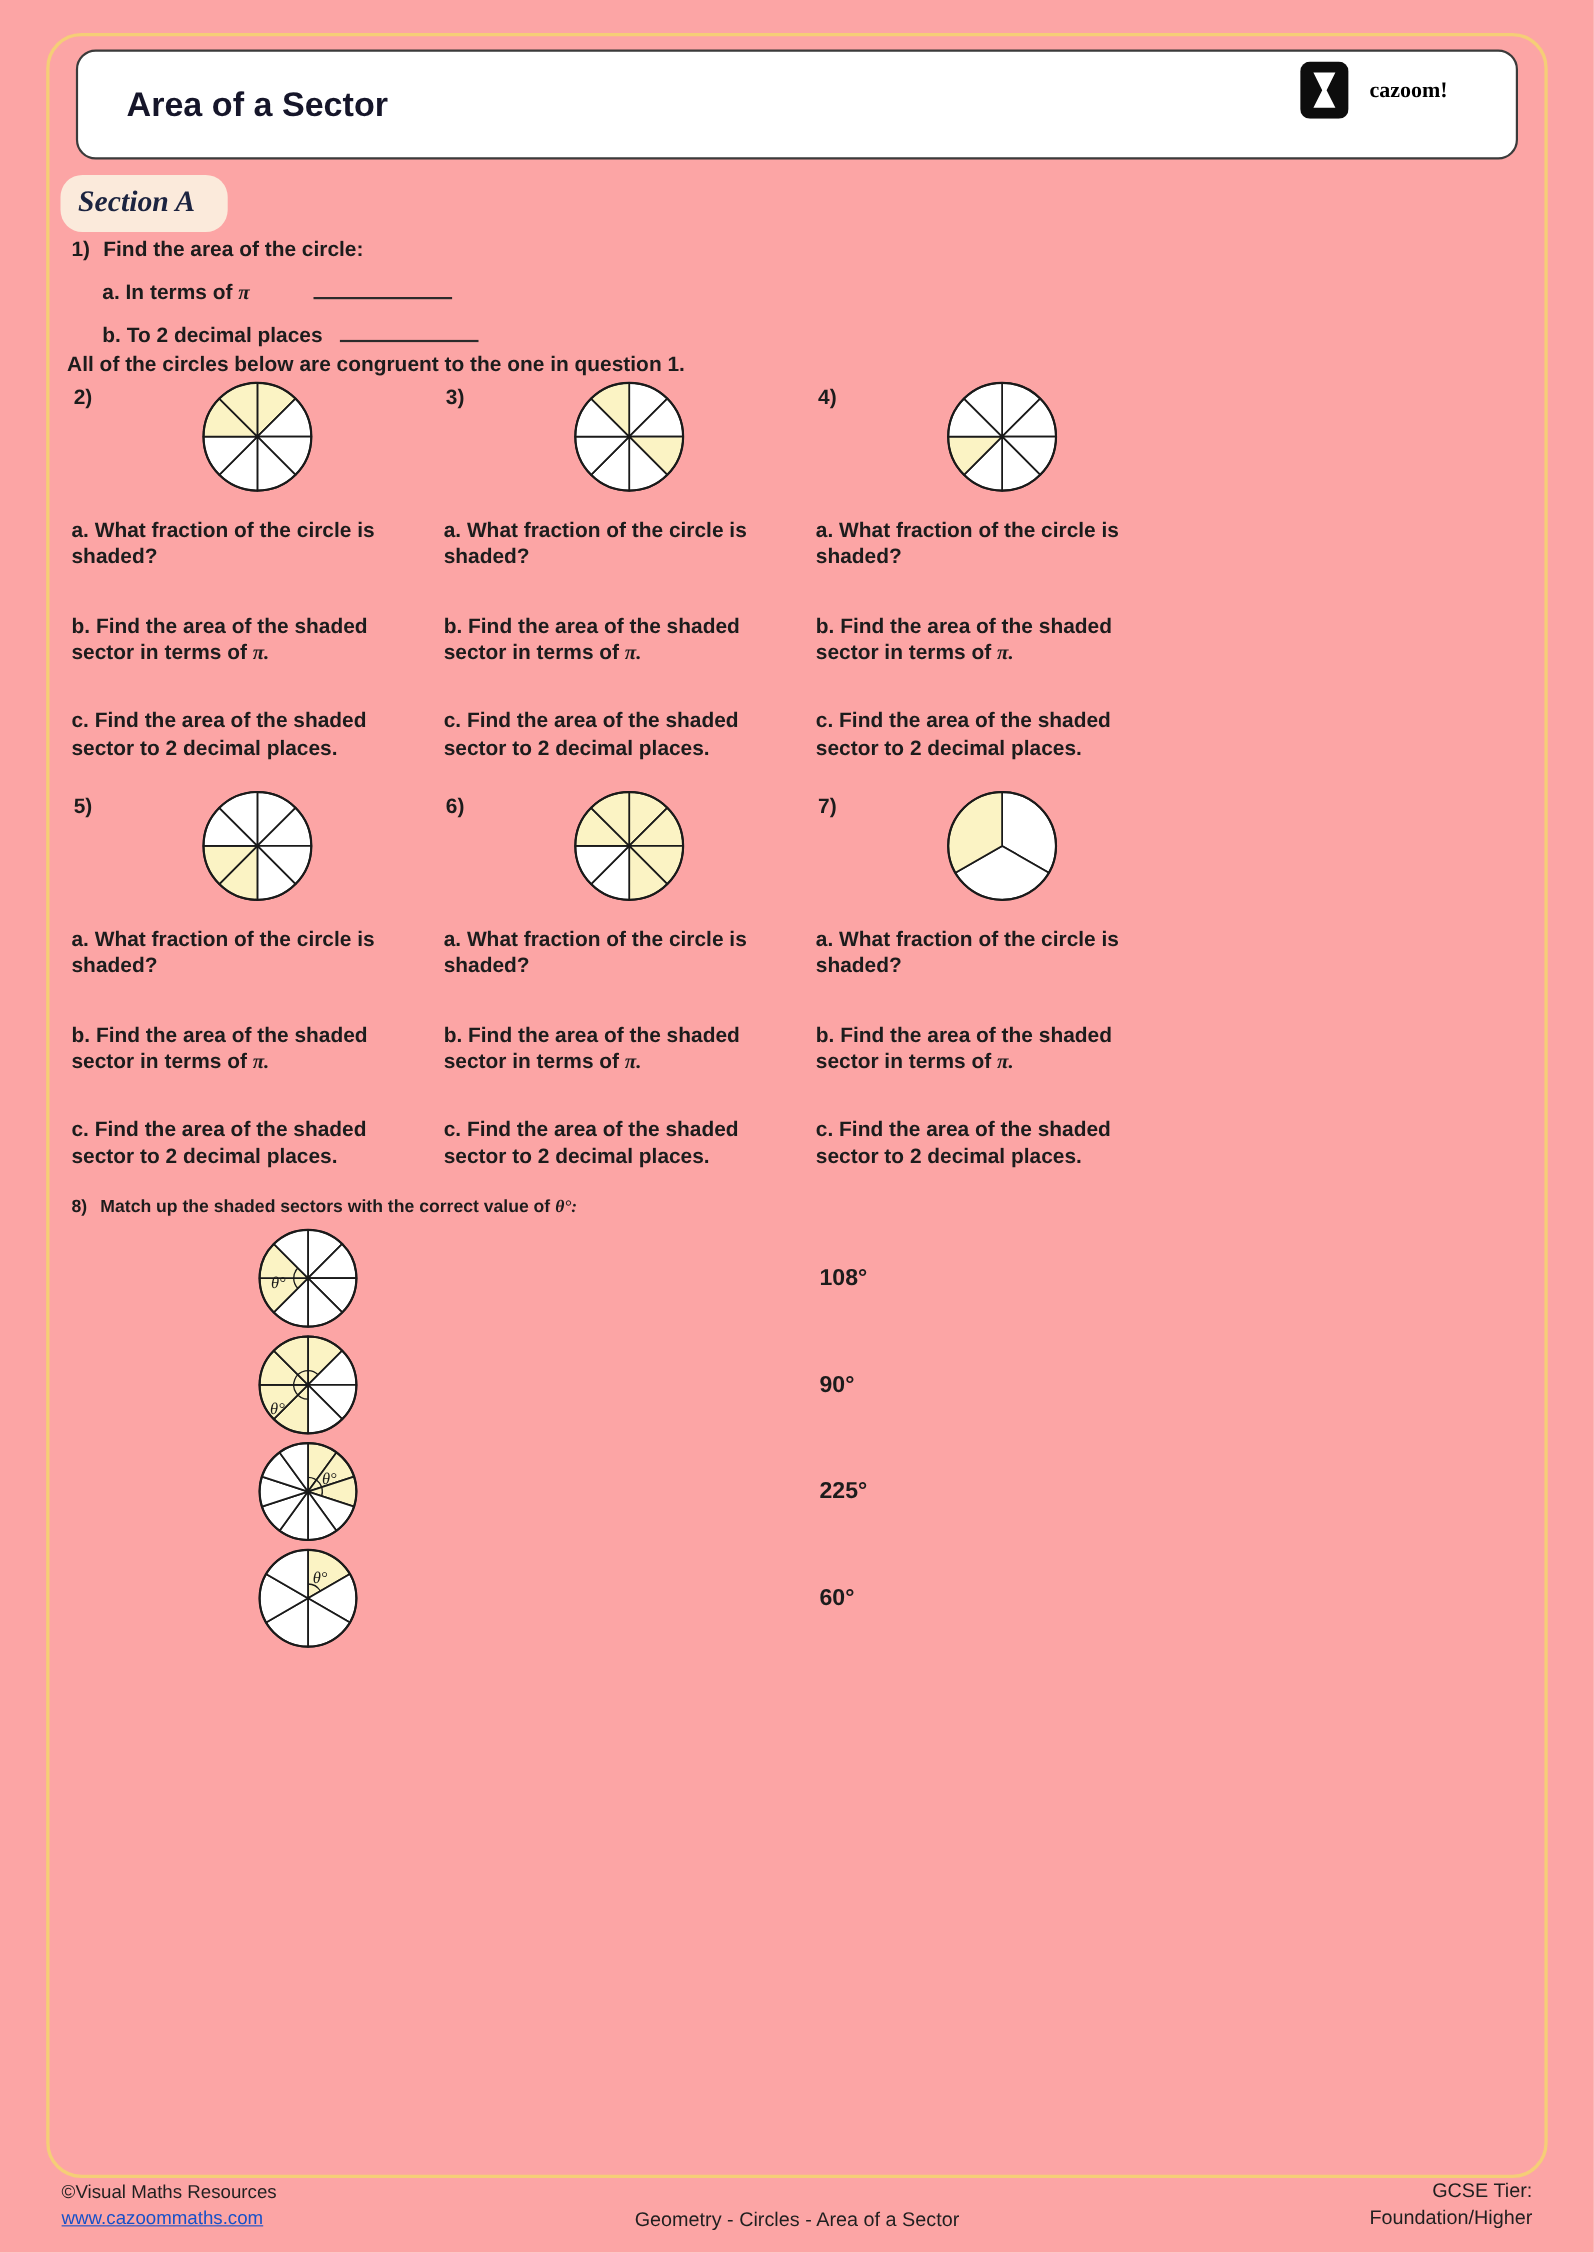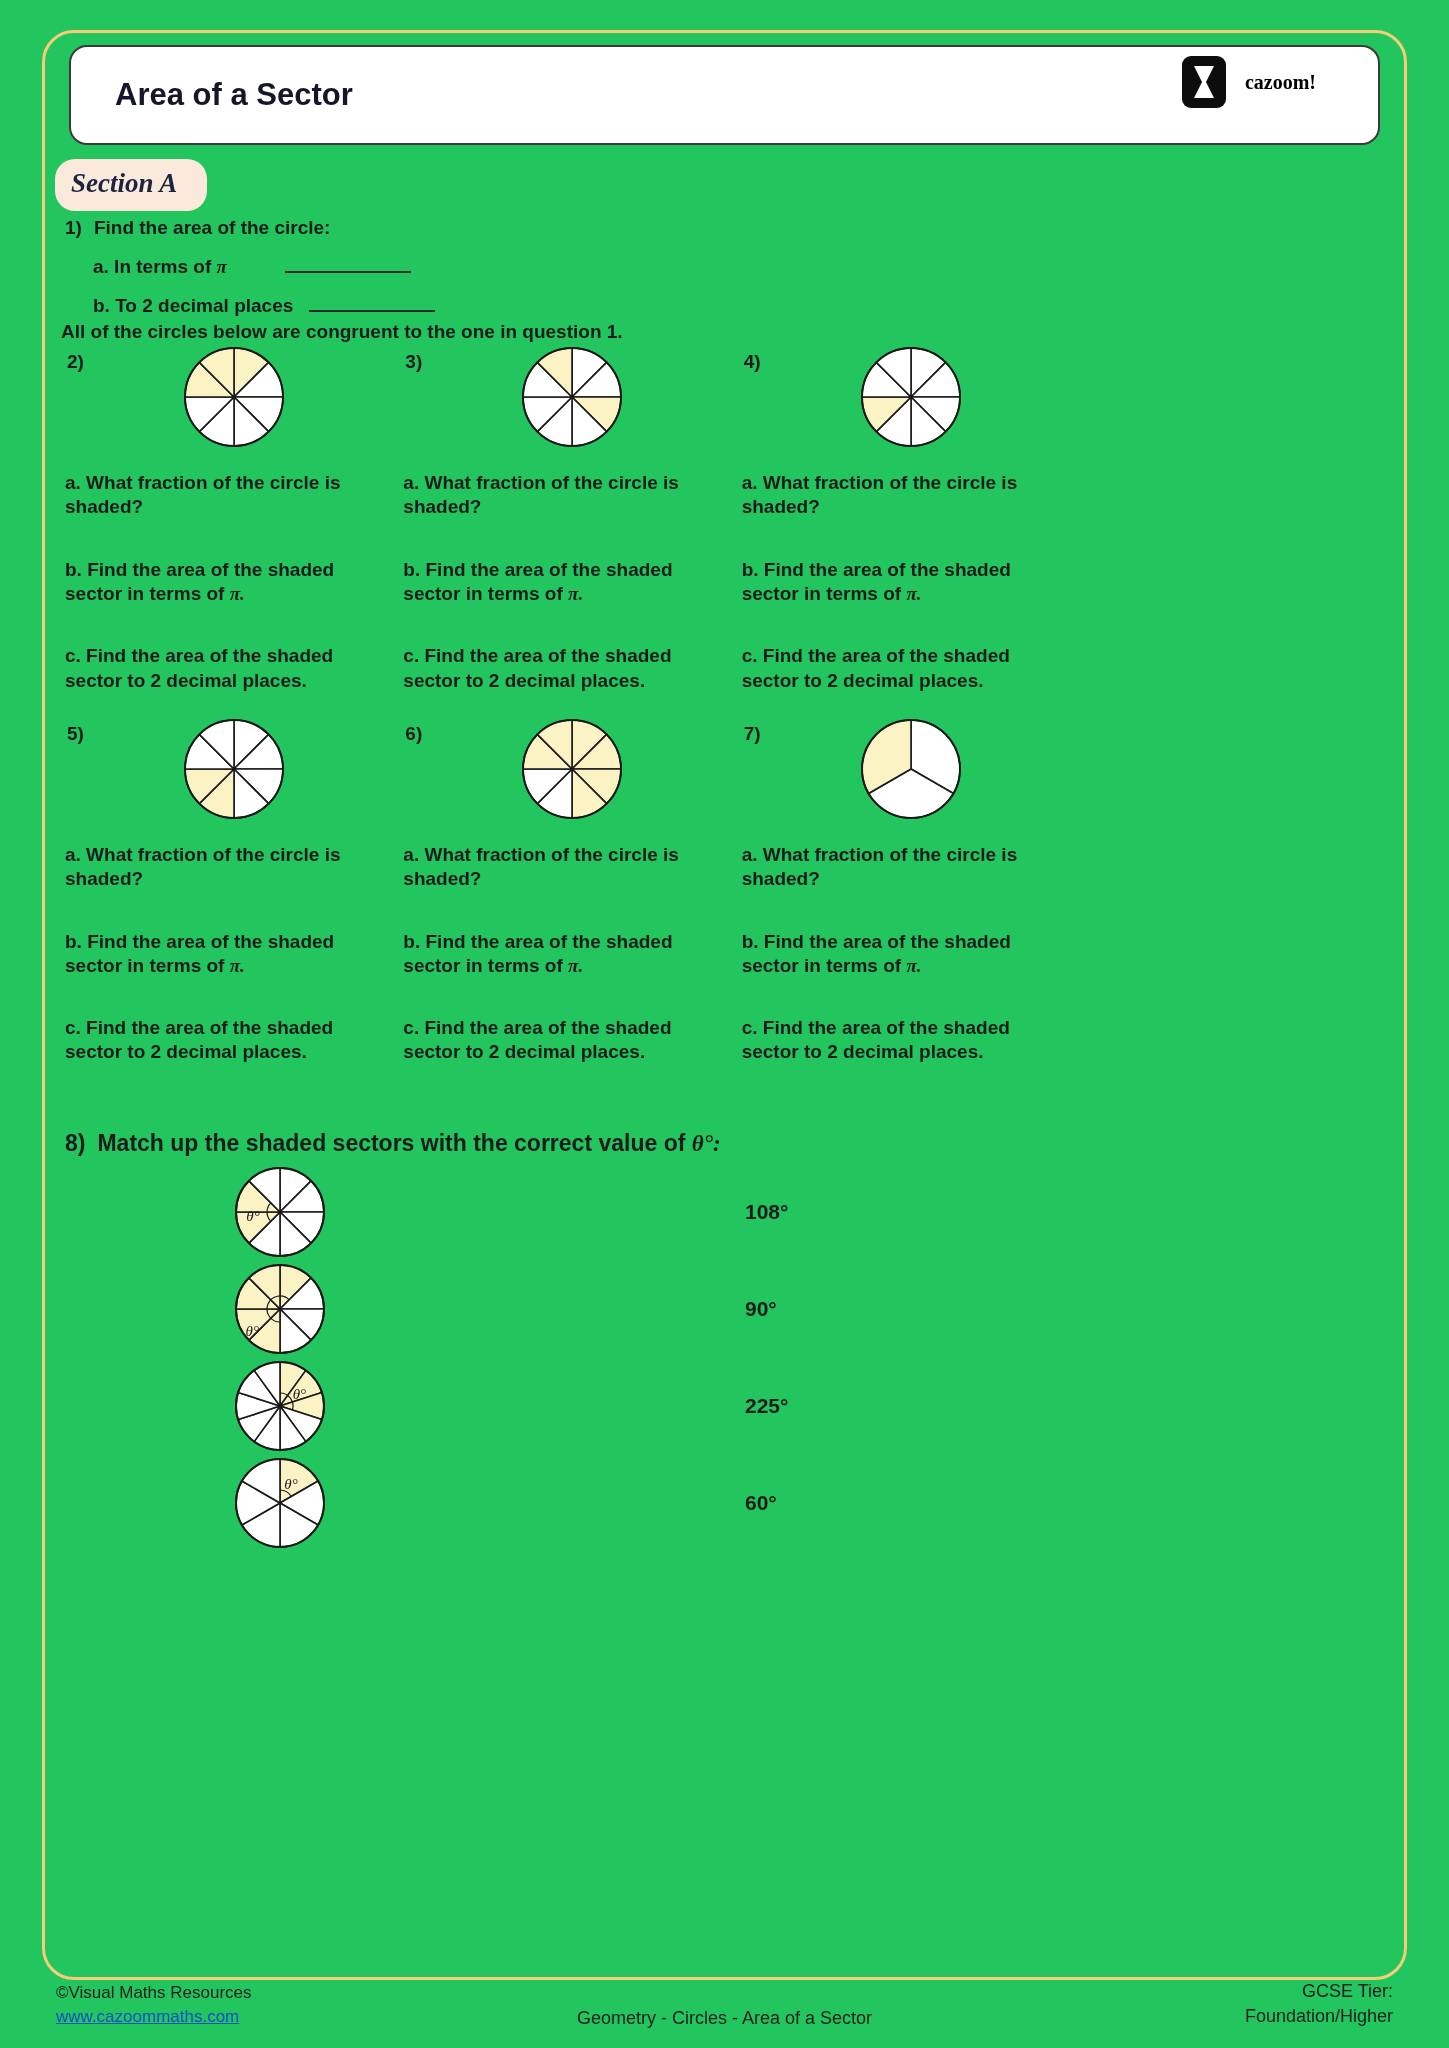--- a/index.html
+++ b/index.html
@@ -1,17 +1,17 @@
 <!DOCTYPE html>
 <html><head>
 <meta charset="utf-8">
 <style>
   * { margin:0; padding:0; box-sizing:border-box; }
   html,body { background:#ffffff; }
-  .page { position:relative; width:1449px; height:2048px; background:#22c55e;
+  .page { position:relative; width:1449px; height:2048px; background:#fca5a5;
           font-family:"Liberation Sans","DejaVu Sans",sans-serif; color:#1c1c1c; overflow:hidden; }
   .sheet { position:absolute; left:42px; top:30px; width:1365px; height:1950px;
            border:3px solid #F5CE77; border-radius:32px; }
 
   .header-box { position:absolute; left:24px; top:12px; right:24px; height:100px;
                 border:2px solid #3b3b3b; border-radius:18px; background:#fff; display:flex; align-items:center; }
   .header-box h1 { font-size:31px; font-weight:700; color:#16162a; padding-left:44px; }
   .logo { position:absolute; right:62px; top:9px; display:flex; flex-direction:row; align-items:center;gap:19px; }
   .logo-text { font-family:"Liberation Serif","DejaVu Serif",serif; font-weight:700; font-size:20px; color:#000; margin-top:1px; }
 
@@ -33,21 +33,21 @@
   .qgrid { position:absolute; left:20px; top:312px; width:1015px;
            display:grid; grid-template-columns:repeat(3,1fr); row-gap:24px; }
   .qcard { position:relative; }
   .qhead { position:relative; height:114px; }
   .qhead .qnum { position:absolute; left:2px; top:6px; font-size:19px; font-weight:700; }
   .qcircle { width:104px; height:104px; margin:0 auto; }
   .sub { width:315px; font-size:19px; font-weight:700; line-height:1.28; margin-top:12px; }
   .sub.gap { margin-top:38px; }
 
   .q8 { position:absolute; left:20px; top:1056px; width:1100px; }
-  .q8-prompt { font-size:23px; font-weight:700;margin-top:41px; }
+  .q8-prompt { font-size:16px; font-weight:700; }
   .theta { font-family:"Liberation Serif","DejaVu Serif",serif; font-style:italic; }
   .match-rows { margin-top:6px; }
   .match-row { position:relative; height:97px; }
   .match-row .qcircle { position:absolute; left:168px; top:2px; width:94px; height:94px; margin:0; }
   .match-value { position:absolute; left:680px; top:50%; transform:translateY(-50%);
                  width:140px; text-align:left; font-size:21px; font-weight:700; }
 
   .footer { position:absolute; left:56px; right:56px; bottom:16px; height:56px; font-size:17px; color:#1f1f1f; }
   .f-left { position:absolute; left:0; bottom:3px; line-height:1.4; }
   .f-link { color:#1550C8; text-decoration:underline; cursor:pointer; }

